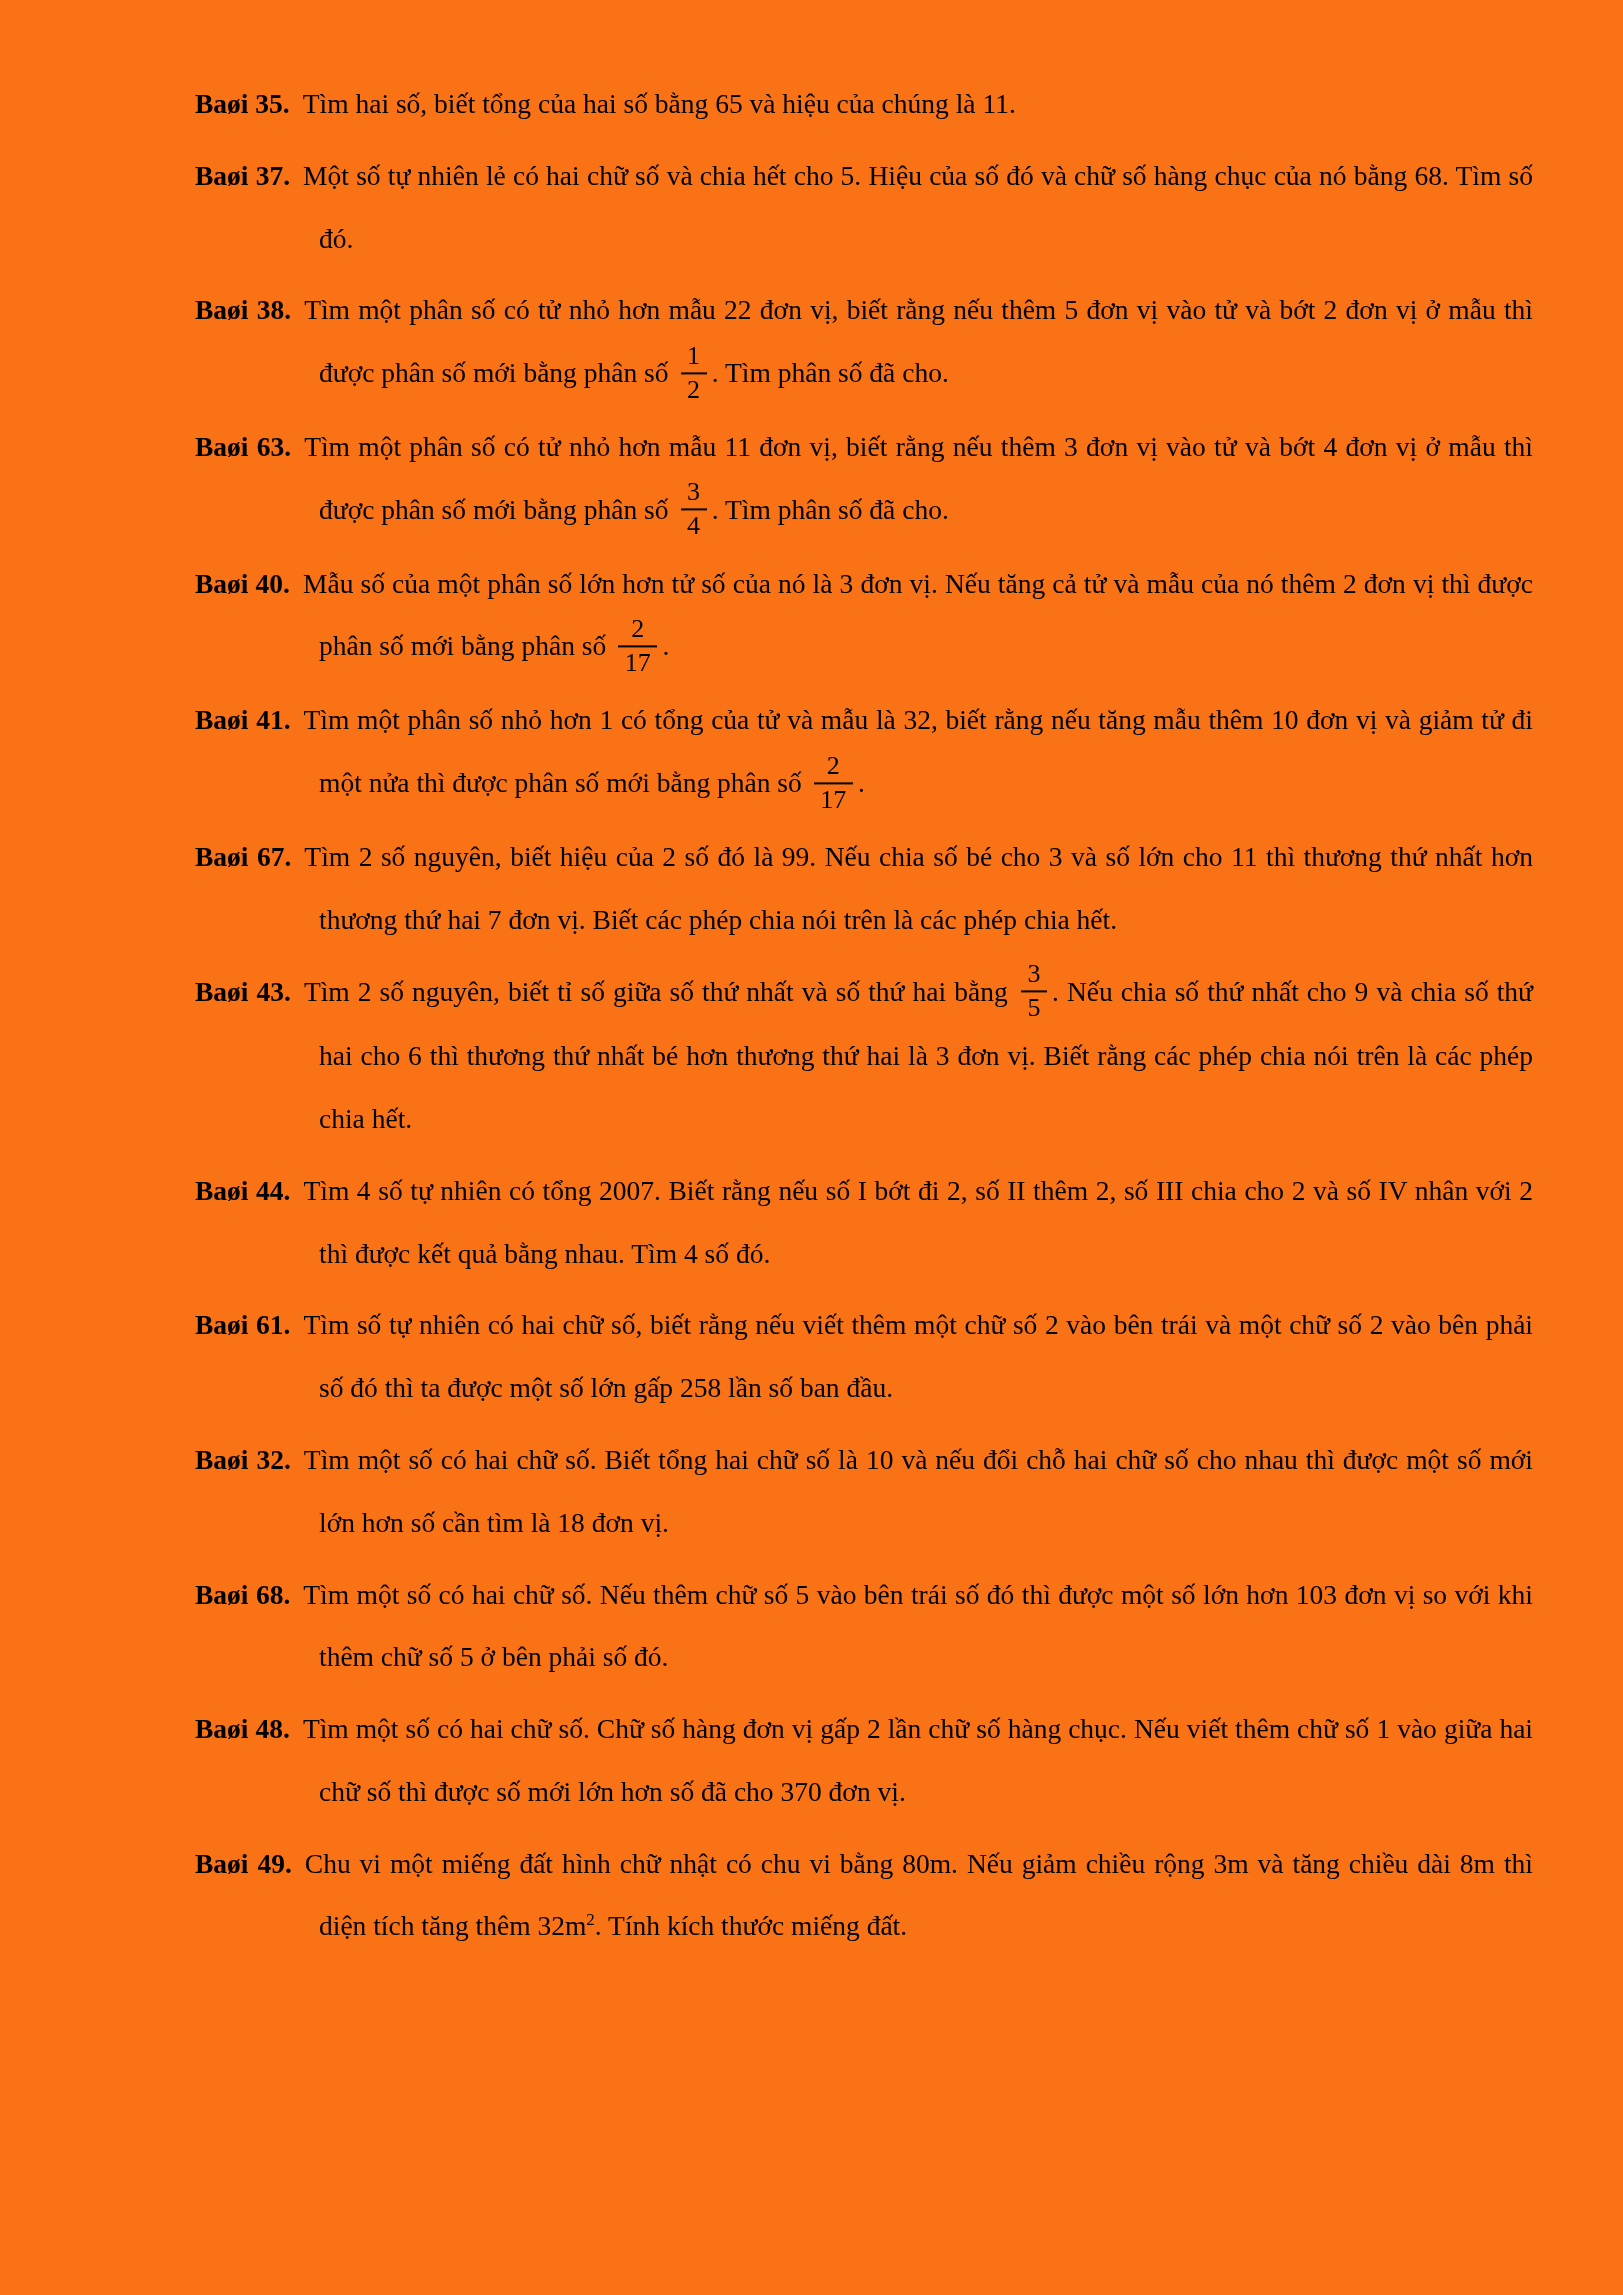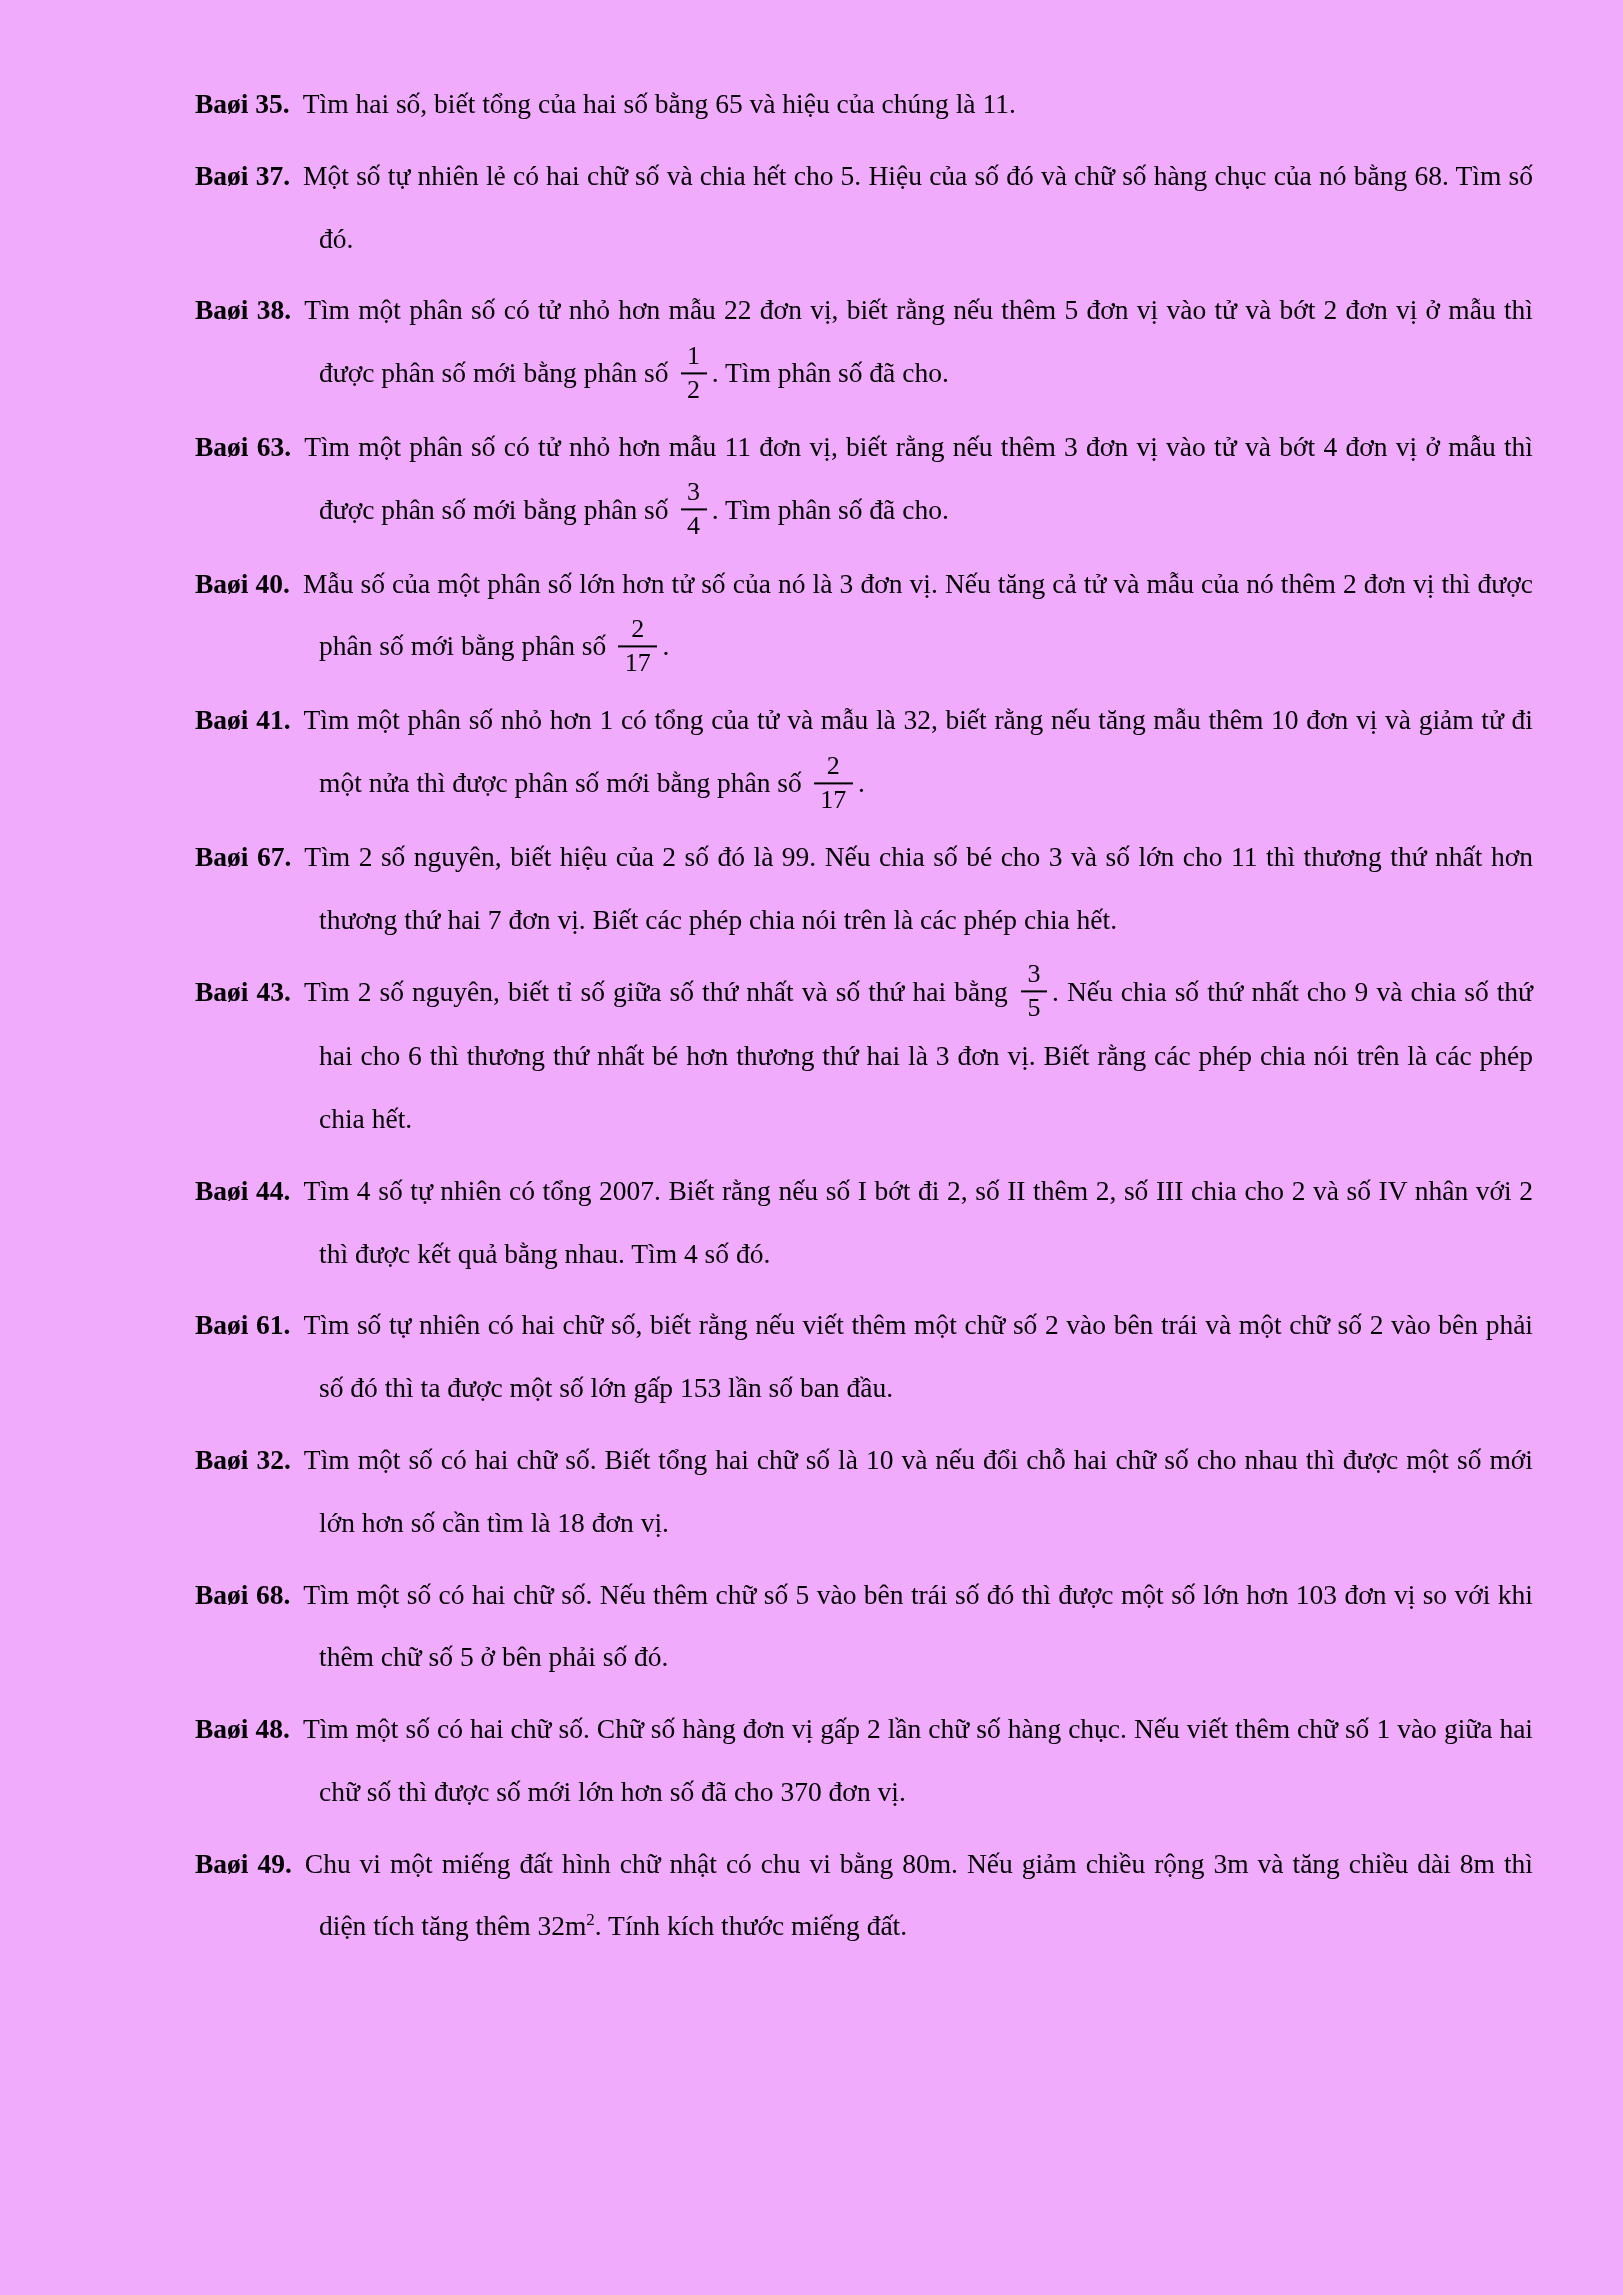--- a/index.html
+++ b/index.html
@@ -11,21 +11,21 @@
     width: 1623px;
     height: 2295px;
     color: #000000;
     font-family: "Liberation Serif", serif;
   }
   .page {
     box-sizing: border-box;
     width: 1623px;
     min-height: 2295px;
     padding: 73px 90px 39px 195px;
-    background: #f0abfc;
+    background: #f97316;
   }
   .problem {
     font-size: 27.5px;
     line-height: 2.28;
     text-align: justify;
     padding-left: 124px;
     text-indent: -124px;
     margin: 0 0 9.2px 0;
   }
   .plabel {
@@ -64,20 +64,20 @@
   <div>
       <div class="problem"><b class="plabel">Baøi 35.</b><span>Tìm hai số, biết tổng của hai số bằng 65 và hiệu của chúng là 11.</span></div>
       <div class="problem"><b class="plabel">Baøi 37.</b><span>Một số tự nhiên lẻ có hai chữ số và chia hết cho 5. Hiệu của số đó và chữ số hàng chục của nó bằng 68. Tìm số đó.</span></div>
       <div class="problem"><b class="plabel">Baøi 38.</b><span>Tìm một phân số có tử nhỏ hơn mẫu 22 đơn vị, biết rằng nếu thêm 5 đơn vị vào tử và bớt 2 đơn vị ở mẫu thì được phân số mới bằng phân số <span class="frac"><span class="num">1</span><span class="den">2</span></span>. Tìm phân số đã cho.</span></div>
       <div class="problem"><b class="plabel">Baøi 63.</b><span>Tìm một phân số có tử nhỏ hơn mẫu 11 đơn vị, biết rằng nếu thêm 3 đơn vị vào tử và bớt 4 đơn vị ở mẫu thì được phân số mới bằng phân số <span class="frac"><span class="num">3</span><span class="den">4</span></span>. Tìm phân số đã cho.</span></div>
       <div class="problem"><b class="plabel">Baøi 40.</b><span>Mẫu số của một phân số lớn hơn tử số của nó là 3 đơn vị. Nếu tăng cả tử và mẫu của nó thêm 2 đơn vị thì được phân số mới bằng phân số <span class="frac"><span class="num">2</span><span class="den">17</span></span>.</span></div>
       <div class="problem"><b class="plabel">Baøi 41.</b><span>Tìm một phân số nhỏ hơn 1 có tổng của tử và mẫu là 32, biết rằng nếu tăng mẫu thêm 10 đơn vị và giảm tử đi một nửa thì được phân số mới bằng phân số <span class="frac"><span class="num">2</span><span class="den">17</span></span>.</span></div>
       <div class="problem"><b class="plabel">Baøi 67.</b><span>Tìm 2 số nguyên, biết hiệu của 2 số đó là 99. Nếu chia số bé cho 3 và số lớn cho 11 thì thương thứ nhất hơn thương thứ hai 7 đơn vị. Biết các phép chia nói trên là các phép chia hết.</span></div>
       <div class="problem"><b class="plabel">Baøi 43.</b><span>Tìm 2 số nguyên, biết tỉ số giữa số thứ nhất và số thứ hai bằng <span class="frac"><span class="num">3</span><span class="den">5</span></span>. Nếu chia số thứ nhất cho 9 và chia số thứ hai cho 6 thì thương thứ nhất bé hơn thương thứ hai là 3 đơn vị. Biết rằng các phép chia nói trên là các phép chia hết.</span></div>
       <div class="problem"><b class="plabel">Baøi 44.</b><span>Tìm 4 số tự nhiên có tổng 2007. Biết rằng nếu số I bớt đi 2, số II thêm 2, số III chia cho 2 và số IV nhân với 2 thì được kết quả bằng nhau. Tìm 4 số đó.</span></div>
-      <div class="problem"><b class="plabel">Baøi 61.</b><span>Tìm số tự nhiên có hai chữ số, biết rằng nếu viết thêm một chữ số 2 vào bên trái và một chữ số 2 vào bên phải số đó thì ta được một số lớn gấp 153 lần số ban đầu.</span></div>
+      <div class="problem"><b class="plabel">Baøi 61.</b><span>Tìm số tự nhiên có hai chữ số, biết rằng nếu viết thêm một chữ số 2 vào bên trái và một chữ số 2 vào bên phải số đó thì ta được một số lớn gấp 258 lần số ban đầu.</span></div>
       <div class="problem"><b class="plabel">Baøi 32.</b><span>Tìm một số có hai chữ số. Biết tổng hai chữ số là 10 và nếu đổi chỗ hai chữ số cho nhau thì được một số mới lớn hơn số cần tìm là 18 đơn vị.</span></div>
       <div class="problem"><b class="plabel">Baøi 68.</b><span>Tìm một số có hai chữ số. Nếu thêm chữ số 5 vào bên trái số đó thì được một số lớn hơn 103 đơn vị so với khi thêm chữ số 5 ở bên phải số đó.</span></div>
       <div class="problem"><b class="plabel">Baøi 48.</b><span>Tìm một số có hai chữ số. Chữ số hàng đơn vị gấp 2 lần chữ số hàng chục. Nếu viết thêm chữ số 1 vào giữa hai chữ số thì được số mới lớn hơn số đã cho 370 đơn vị.</span></div>
       <div class="problem"><b class="plabel">Baøi 49.</b><span>Chu vi một miếng đất hình chữ nhật có chu vi bằng 80m. Nếu  giảm chiều rộng 3m và tăng chiều dài 8m thì diện tích tăng thêm 32m<sup>2</sup>. Tính kích thước miếng đất.</span></div>
     </div>
 </main>
 
 
 </body></html>

